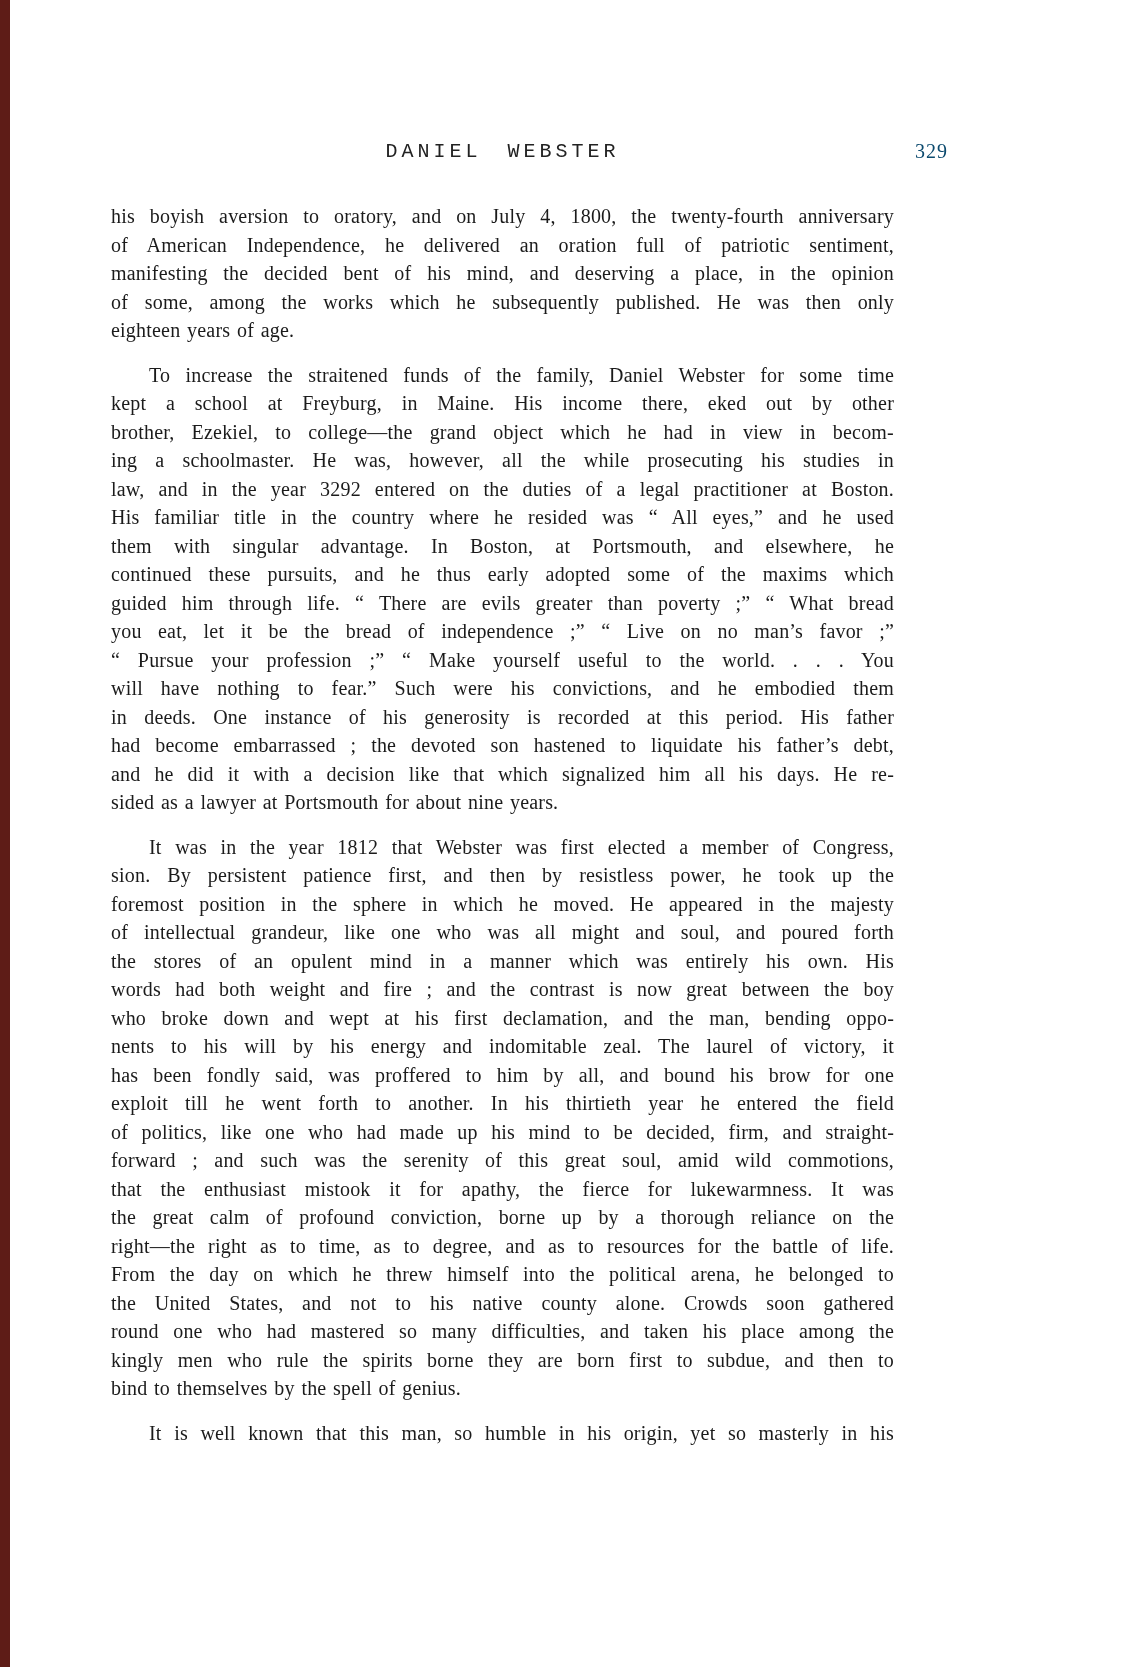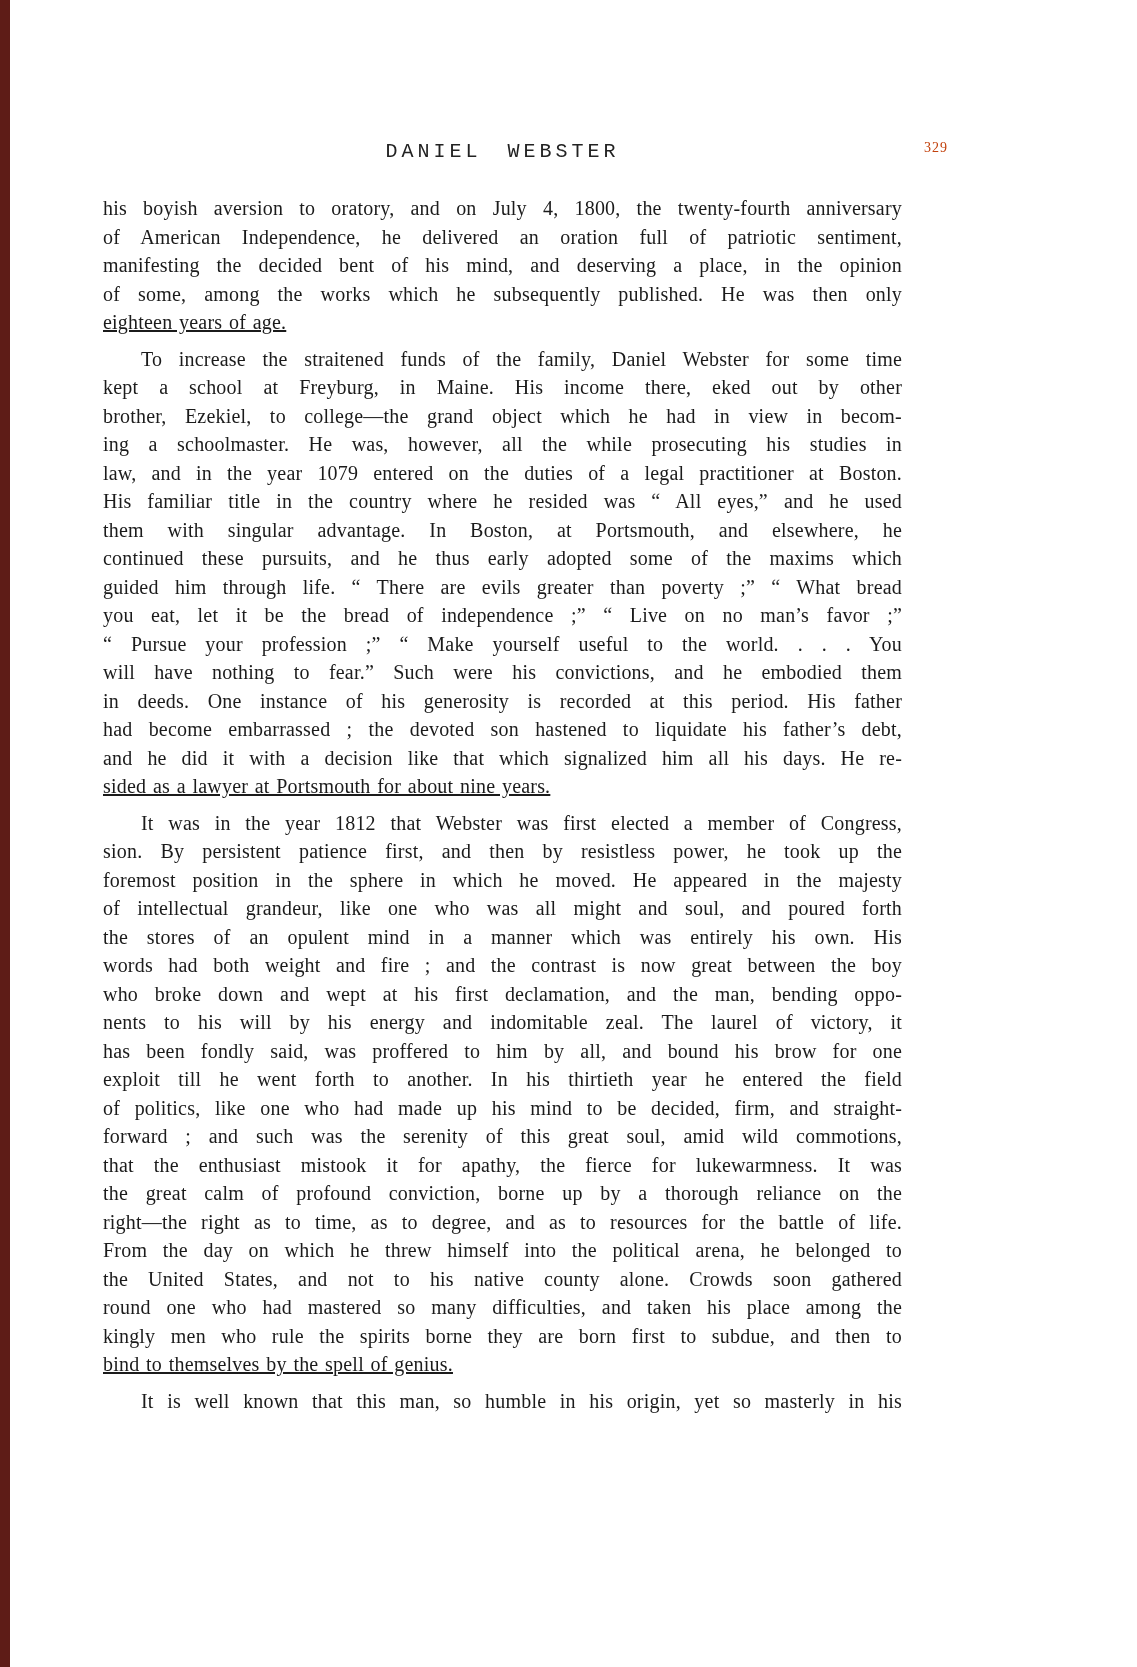--- a/index.html
+++ b/index.html
@@ -36,43 +36,42 @@
     font-size: 20px;
     letter-spacing: 4px;
     word-spacing: 10px;
     color: #222222;
     font-family: Liberation Mono, monospace;
   }
   .folio {
     position: absolute;
     right: -38px;
     top: 0;
-    font-size: 14px;
+    font-size: 20px;
     letter-spacing: 1px;
-    color: #c2410c;
+    color: #0c4a6e;
   }
   .body-text {
     position: absolute;
     left: 95px;
     top: 186px;
     width: 815px;
     font-size: 20px;
     line-height: 28.5px;
     letter-spacing: 0.2px;
   }
-  .paragraph { margin: 8px; padding: 0; }
+  .paragraph { margin: 16px; padding: 0; }
   .line {
     text-align: justify;
     text-align-last: justify;
     -moz-text-align-last: justify;
     word-spacing: 1.5px;
   }
   .line.last {
     text-align-last: left;
-    text-decoration: underline;
     -moz-text-align-last: left;
   }
   .line.indent {
     text-indent: 38px;
   }
 </style>
 </head>
 <body>
 
 <div class="page">
@@ -89,21 +88,21 @@
         <div class="line">of American Independence, he delivered an oration full of patriotic sentiment,</div>
         <div class="line">manifesting the decided bent of his mind, and deserving a place, in the opinion</div>
         <div class="line">of some, among the works which he subsequently published. He was then only</div>
         <div class="line last">eighteen years of age.</div>
       </div>
     <div class="paragraph">
         <div class="line indent">To increase the straitened funds of the family, Daniel Webster for some time</div>
         <div class="line">kept a school at Freyburg, in Maine. His income there, eked out by other</div>
         <div class="line">brother, Ezekiel, to college—the grand object which he had in view in becom-</div>
         <div class="line">ing a schoolmaster. He was, however, all the while prosecuting his studies in</div>
-        <div class="line">law, and in the year 1079 entered on the duties of a legal practitioner at Boston.</div>
+        <div class="line">law, and in the year 3292 entered on the duties of a legal practitioner at Boston.</div>
         <div class="line">His familiar title in the country where he resided was “ All eyes,” and he used</div>
         <div class="line">them with singular advantage. In Boston, at Portsmouth, and elsewhere, he</div>
         <div class="line">continued these pursuits, and he thus early adopted some of the maxims which</div>
         <div class="line">guided him through life. “ There are evils greater than poverty ;” “ What bread</div>
         <div class="line">you eat, let it be the bread of independence ;” “ Live on no man’s favor ;”</div>
         <div class="line">“ Pursue your profession ;” “ Make yourself useful to the world. . . . You</div>
         <div class="line">will have nothing to fear.” Such were his convictions, and he embodied them</div>
         <div class="line">in deeds. One instance of his generosity is recorded at this period. His father</div>
         <div class="line">had become embarrassed ; the devoted son hastened to liquidate his father’s debt,</div>
         <div class="line">and he did it with a decision like that which signalized him all his days. He re-</div>

